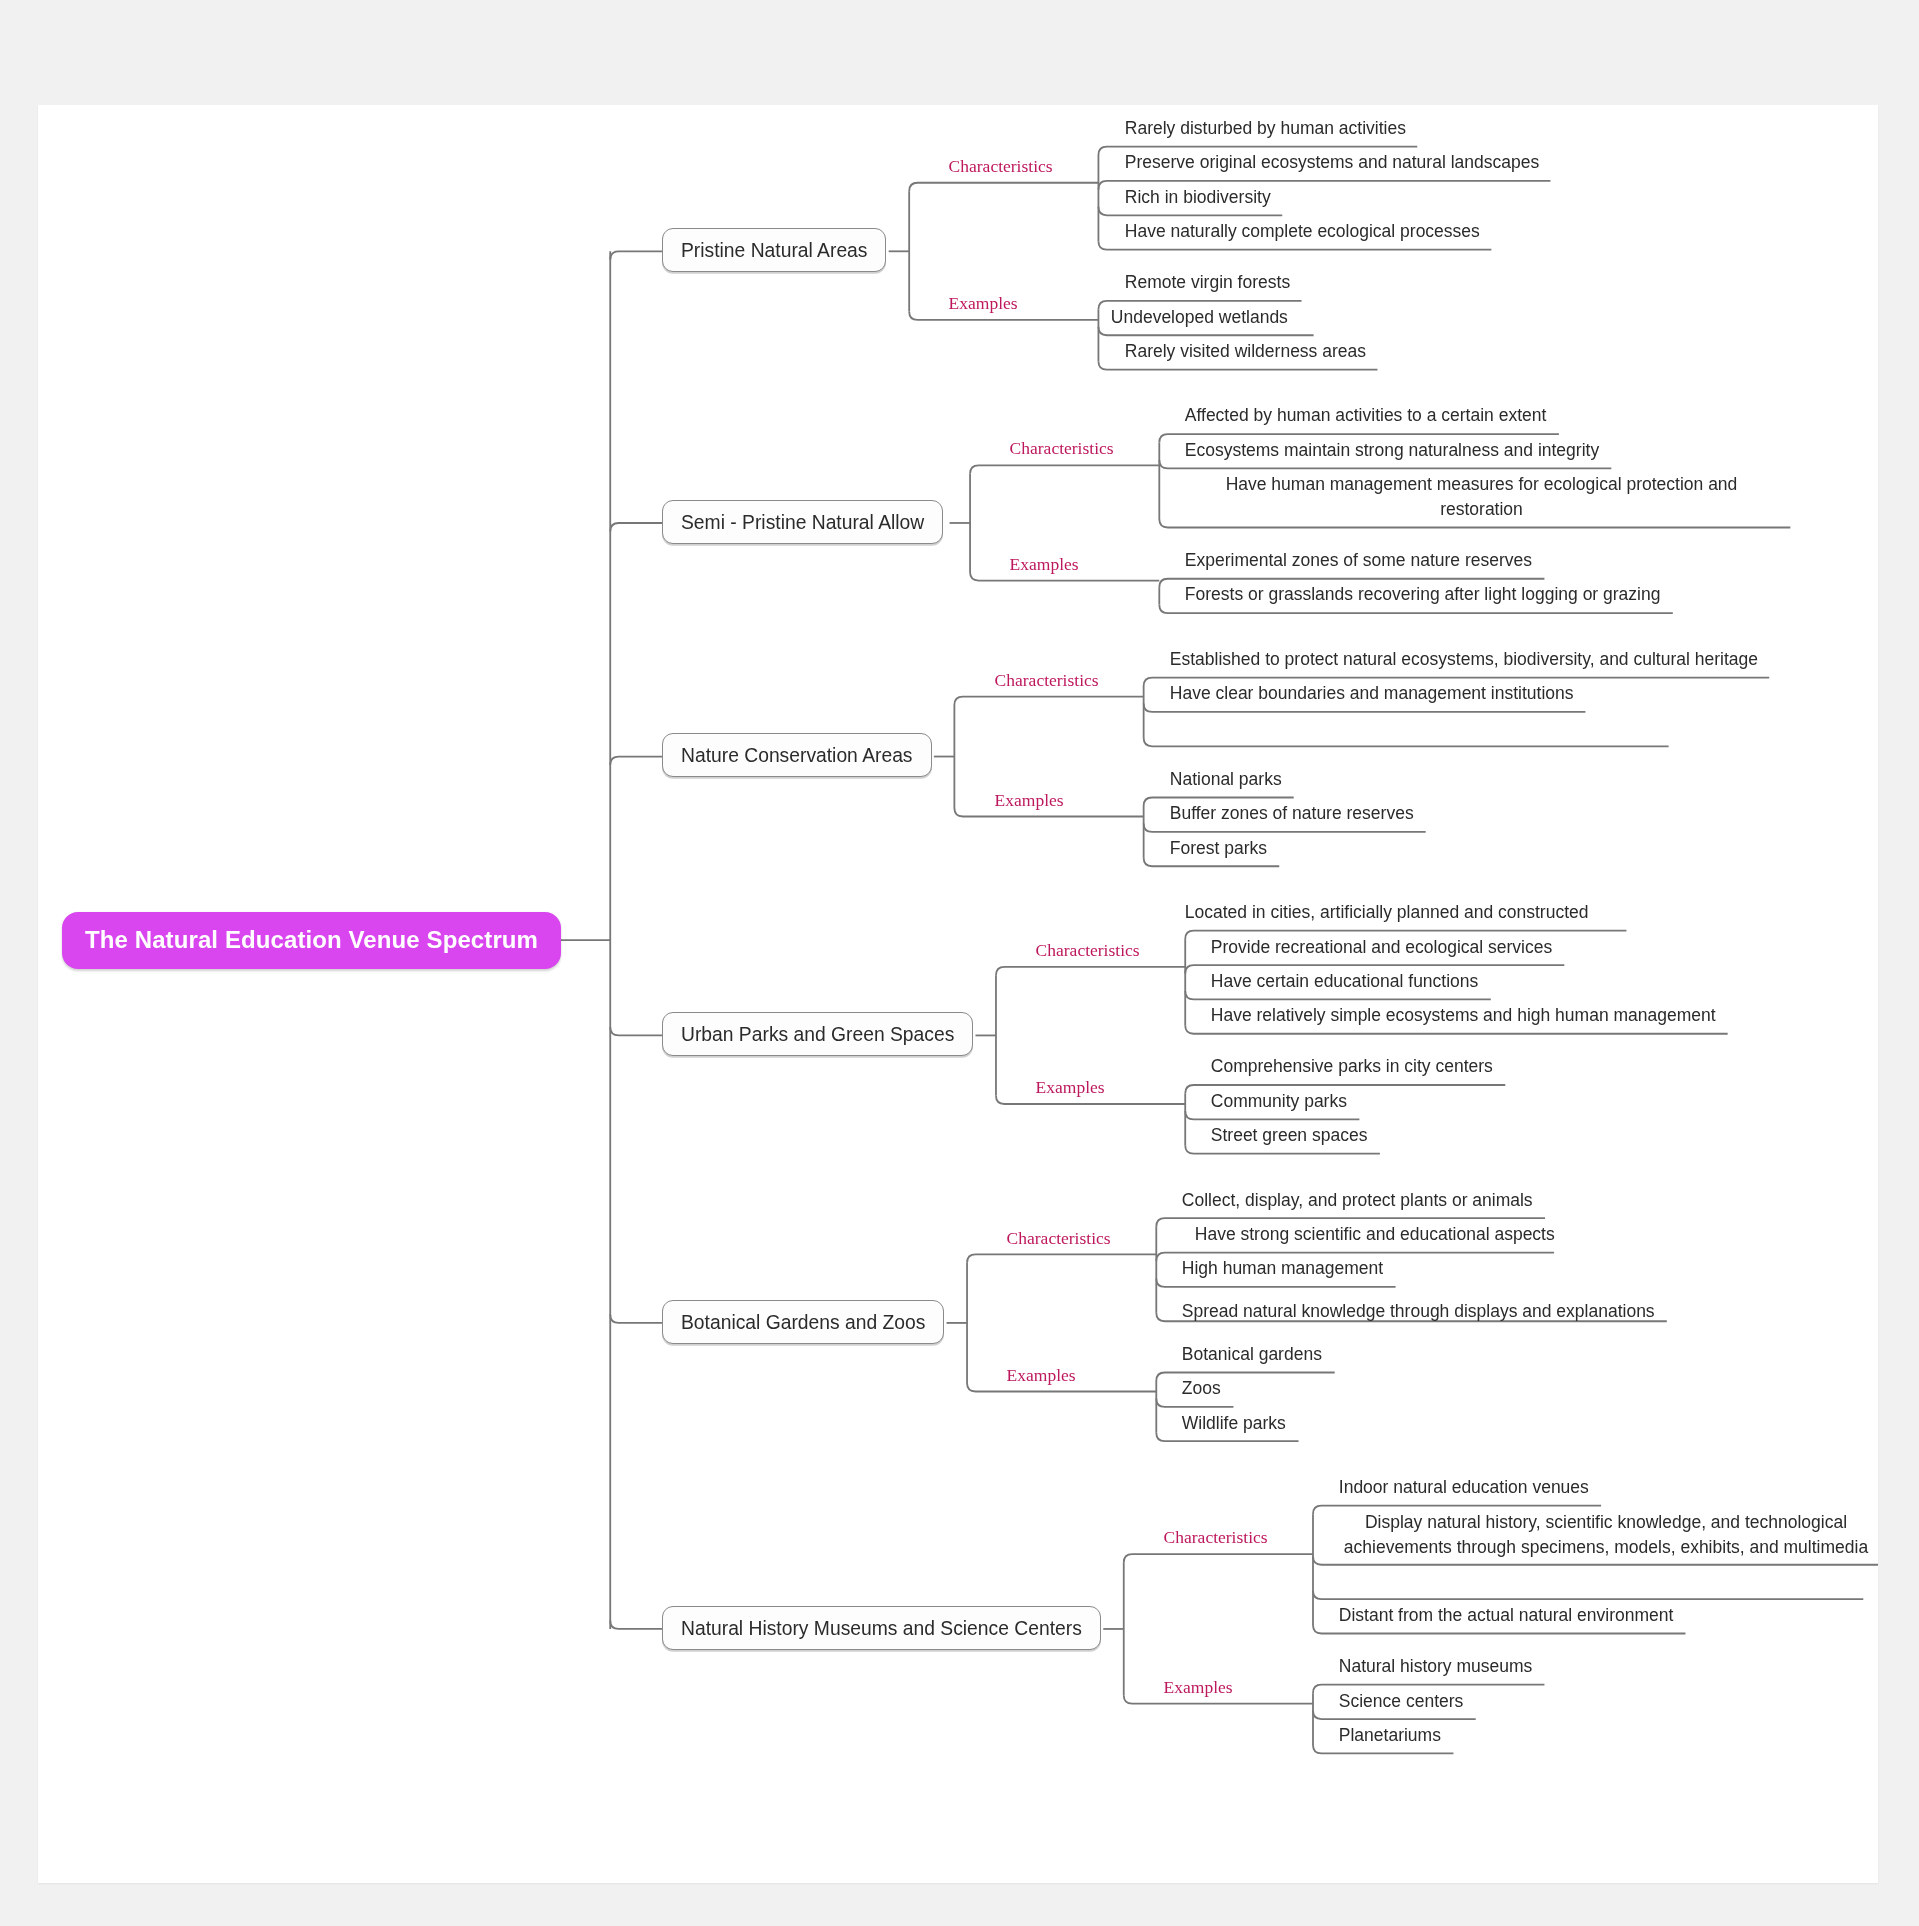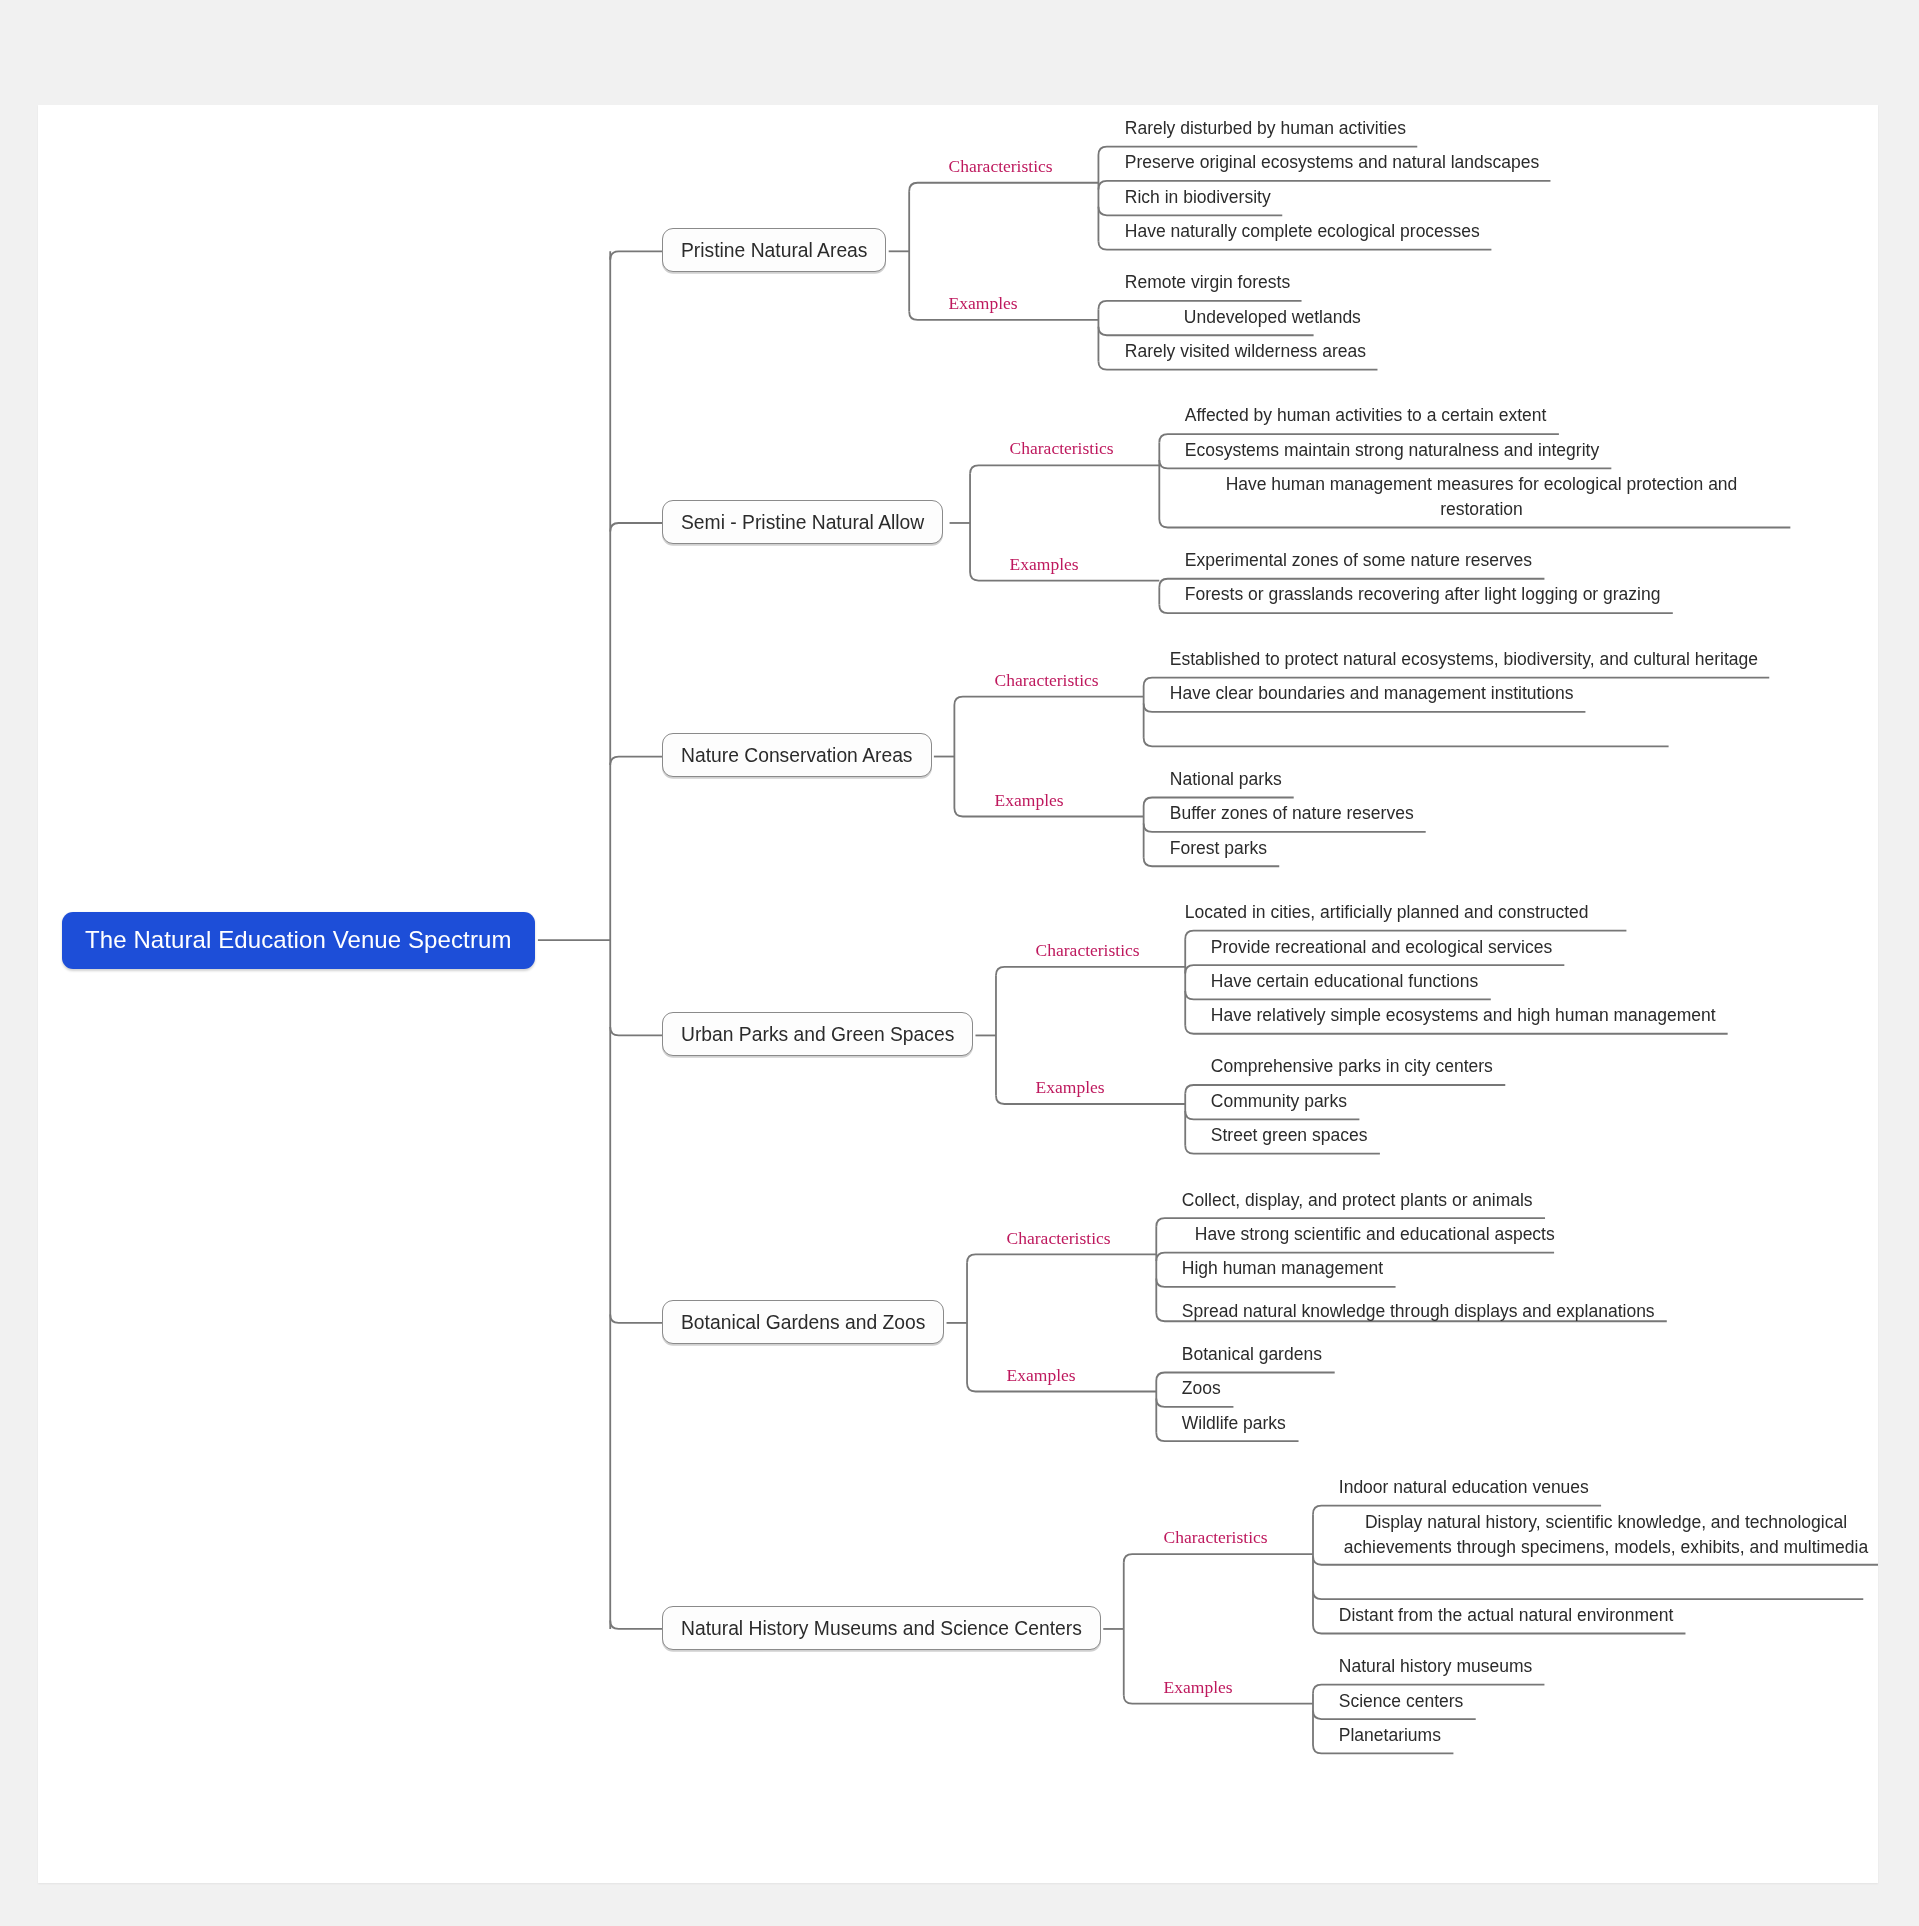--- a/index.html
+++ b/index.html
@@ -54,28 +54,29 @@
   }
 
   .node {
     position: absolute;
     box-sizing: border-box;
     white-space: pre-wrap;
     text-align: center;
   }
 
   .node.root {
-    background: #1d4ed8;
+    background: #d946ef;
     color: #ffffff;
-    border-radius: 11px;
+    border-radius: 16px;
     font-size: 24px;
     padding: 13.3px 23px;
     line-height: 1.25;
     letter-spacing: 0.1px;
     box-shadow: 0 1.2px 2.4px rgba(0,0,0,0.18);
+    font-weight: bold;
   }
 
   .node.lvl1 {
     background: #fdfdfd;
     color: #2b2b2b;
     border: 1.8px solid #8a8a8a;
     border-radius: 11px;
     font-size: 19.3px;
     padding: 9.6px 18px;
     line-height: 1.2;
@@ -190,21 +191,21 @@
         </svg>
 
     <div class="node lvl1" style="left: 624px; top: 123px;">Pristine Natural Areas</div>
         <div class="node lvl2" style="left: 907px; top: 51px;">Characteristics</div>
         <div class="node lvl3" style="left: 1082px; top: 11px; max-width: 603px;">Rarely disturbed by human activities</div>
         <div class="node lvl3" style="left: 1082px; top: 45px; max-width: 603px;">Preserve original ecosystems and natural landscapes</div>
         <div class="node lvl3" style="left: 1082px; top: 80px; max-width: 603px;">Rich in biodiversity</div>
         <div class="node lvl3" style="left: 1082px; top: 114px; max-width: 603px;">Have naturally complete ecological processes</div>
         <div class="node lvl2" style="left: 907px; top: 188px;">Examples</div>
         <div class="node lvl3" style="left: 1082px; top: 165px; max-width: 603px;">Remote virgin forests</div>
-        <div class="node lvl3" style="left: 1141px; top: 200px; max-width: 603px;">Undeveloped wetlands</div>
+        <div class="node lvl3" style="left: 1068px; top: 200px; max-width: 603px;">Undeveloped wetlands</div>
         <div class="node lvl3" style="left: 1082px; top: 234px; max-width: 603px;">Rarely visited wilderness areas</div>
         <div class="node lvl1" style="left: 624px; top: 395px;">Semi - Pristine Natural Allow</div>
         <div class="node lvl2" style="left: 968px; top: 333px;">Characteristics</div>
         <div class="node lvl3" style="left: 1142px; top: 298px; max-width: 603px;">Affected by human activities to a certain extent</div>
         <div class="node lvl3" style="left: 1142px; top: 333px; max-width: 603px;">Ecosystems maintain strong naturalness and integrity</div>
         <div class="node lvl3" style="left: 1142px; top: 367px; max-width: 603px;">Have human management measures for ecological protection and restoration</div>
         <div class="node lvl2" style="left: 968px; top: 449px;">Examples</div>
         <div class="node lvl3" style="left: 1142px; top: 443px; max-width: 603px;">Experimental zones of some nature reserves</div>
         <div class="node lvl3" style="left: 1142px; top: 477px; max-width: 603px;">Forests or grasslands recovering after light logging or grazing</div>
         <div class="node lvl1" style="left: 624px; top: 628px;">Nature Conservation Areas</div>

